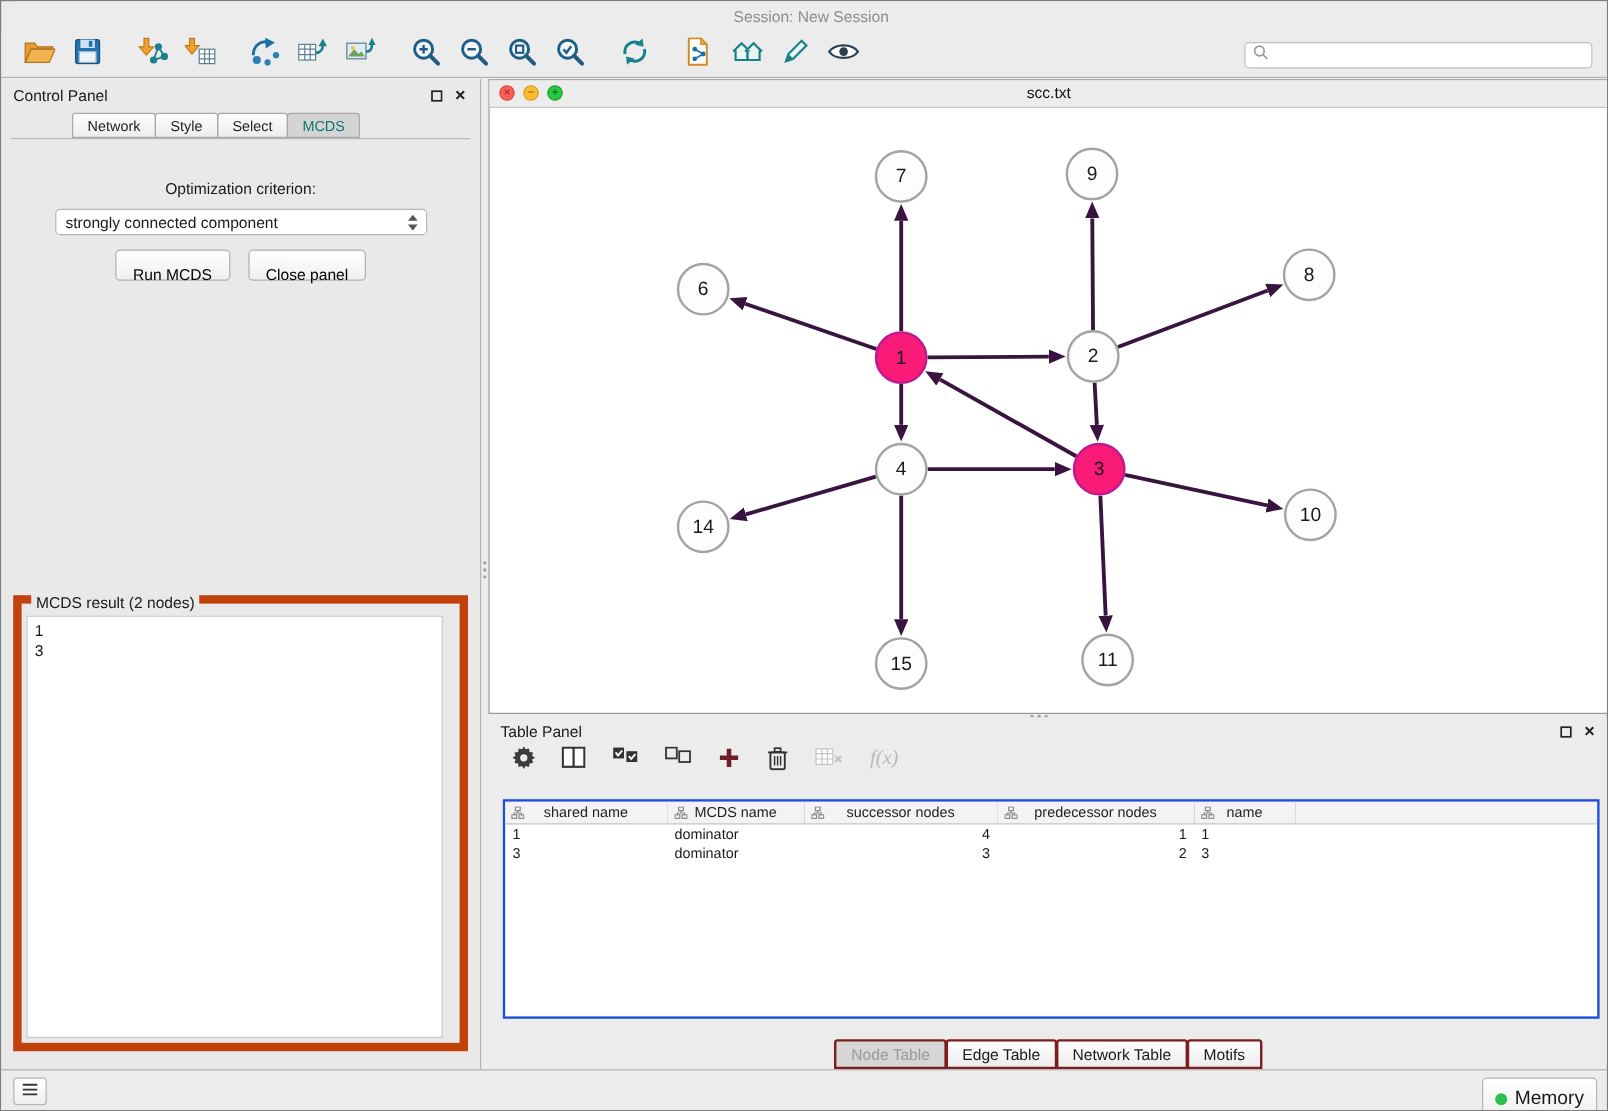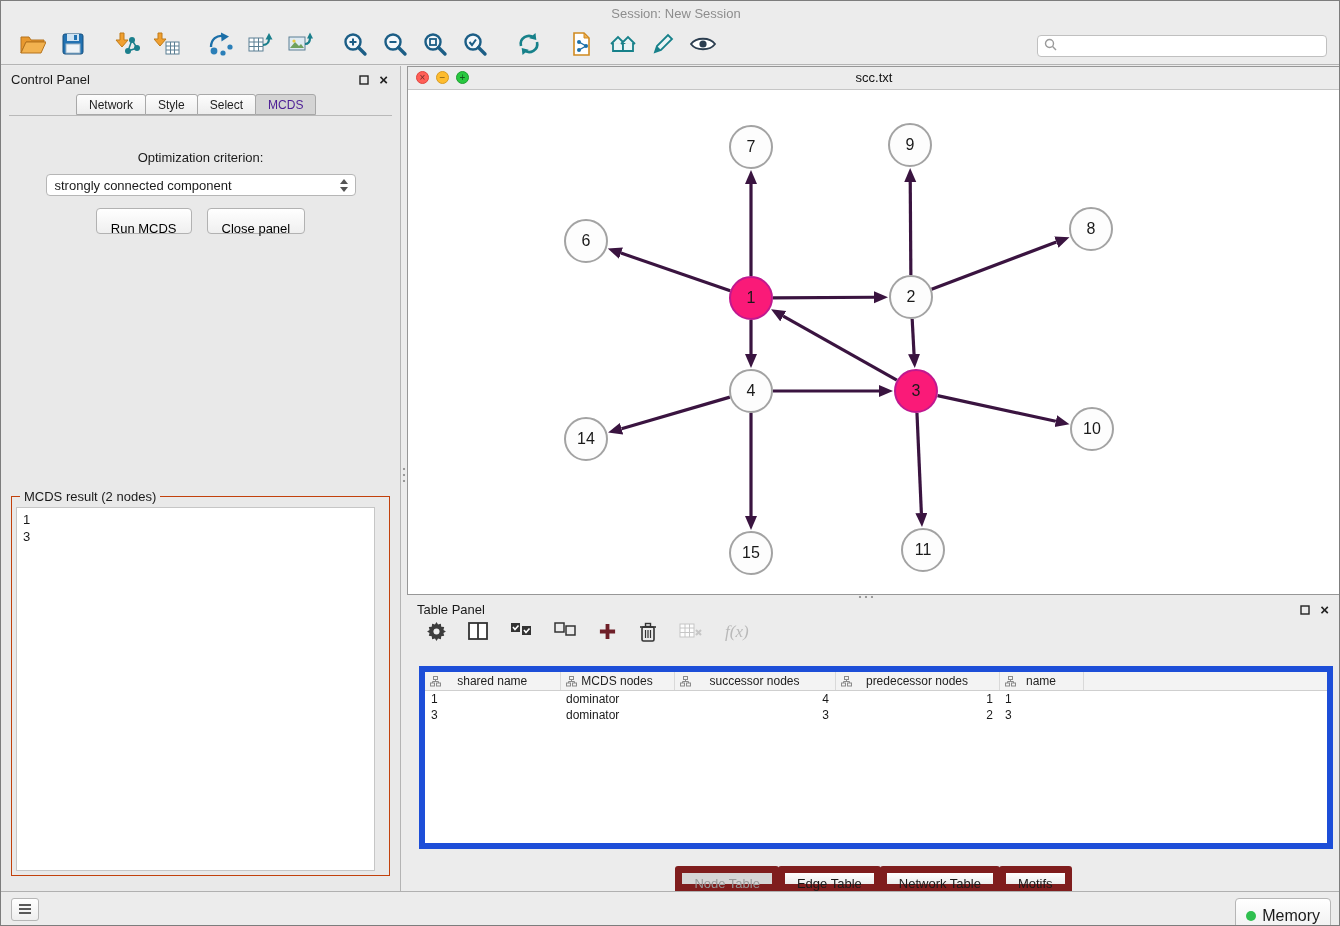--- a/index.html
+++ b/index.html
@@ -19,35 +19,35 @@
     border-radius:4px;display:flex;align-items:center;padding-left:6px;box-sizing:border-box;}
   .search-box input{border:none;outline:none;flex:1;font-size:12px;background:transparent;margin-left:4px;
     font-family:"Liberation Sans",sans-serif;}
   
   .control-panel{position:absolute;left:0;top:65px;width:400px;height:828px;background:#e9e9e9;
     border-right:1px solid #b4b4b4;box-sizing:border-box;}
   .cp-header{height:28px;line-height:28px;padding-left:10px;font-size:13px;position:relative;}
   .win-icons{position:absolute;right:12px;top:0;height:100%;display:flex;align-items:center;gap:10px;}
   .float-icon svg{display:block;}
   .close-x{font-size:15px;font-weight:bold;color:#222;line-height:14px;}
-  .cp-tabs{display:flex;padding-left:76px;height:21px;}
+  .cp-tabs{display:flex;padding-left:60px;height:21px;}
   .cp-tab{border:1px solid #a8a8a8;background:linear-gradient(#fdfdfd,#ededed);font-size:12px;
     padding:3px 12px 0;margin-left:-1px;border-radius:3px 3px 0 0;color:#222;box-sizing:border-box;height:21px;}
-  .cp-tab.active{background:#d4d4d4;color:#4c1d95;}
+  .cp-tab.active{background:#d4d4d4;color:#0f766e;}
   .cp-body{position:absolute;left:8px;right:8px;top:49px;bottom:10px;border-top:1px solid #b9b9b9;}
   .opt-label{text-align:center;margin-top:34px;font-size:13px;}
   .criterion{margin:9px auto 0;width:310px;height:22px;background:#fff;border:1px solid #b6b6b6;
     border-radius:4px;display:flex;align-items:center;padding:0 4px 0 8px;font-size:13px;box-sizing:border-box;}
   .stepper{margin-left:auto;display:flex;flex-direction:column;gap:3px;padding-right:3px;}
   .stepper .up{width:0;height:0;border-left:4px solid transparent;border-right:4px solid transparent;border-bottom:5px solid #555;}
   .stepper .down{width:0;height:0;border-left:4px solid transparent;border-right:4px solid transparent;border-top:5px solid #555;}
   .btn-row{display:flex;justify-content:center;gap:15px;margin-top:12px;}
   .btn{height:22px;background:linear-gradient(#ffffff,#efefef);border:1px solid #b2b2b2;border-radius:4px;
     font-size:13px;padding:12px 14px;font-family:"Liberation Sans",sans-serif;}
-  .result-group{position:absolute;left:2px;right:2px;top:380px;bottom:8px;border:1px solid #c2410c;}
+  .result-group{position:absolute;left:2px;right:2px;top:380px;bottom:8px;border:7px solid #c2410c;}
   .result-legend{position:absolute;top:-8px;left:8px;background:#e9e9e9;padding:0 4px;font-size:13px;}
   .result-list{position:absolute;left:4px;top:10px;right:14px;bottom:4px;background:#fff;
     border:1px solid #c6c6c6;font-size:13px;padding:3px 6px;overflow:auto;}
   .result-item{line-height:17px;}
   
   .network-window{position:absolute;left:406px;top:65px;width:934px;height:529px;background:#fff;
     border:1px solid #979797;box-sizing:border-box;}
   .nw-titlebar{height:22px;background:#ececec;border-bottom:1px solid #c6c6c6;position:relative;
     text-align:center;font-size:13px;line-height:22px;color:#111;}
   .traffic{position:absolute;left:8px;top:4px;display:flex;gap:7px;}
@@ -67,30 +67,30 @@
   .h-splitter .dots{position:absolute;left:450px;top:0;width:16px;height:3px;
     background:radial-gradient(circle,#9a9a9a 1px,transparent 1.6px);background-size:6px 4px;}
   
   .table-panel{position:absolute;left:406px;top:597px;width:934px;height:289px;background:#ececec;}
   .tp-header{height:24px;line-height:24px;padding-left:10px;font-size:13px;position:relative;}
   .tp-toolbar{height:40px;display:flex;align-items:flex-start;padding-left:20px;gap:22px;}
   .tp-icon{display:flex;align-items:center;justify-content:center;}
   .tp-icon.disabled{opacity:0.9;}
   .fx{font-family:"Liberation Serif",serif;font-style:italic;font-size:17px;color:#b4b4b4;}
   .table-wrap{position:absolute;left:12px;right:8px;top:68px;bottom:38px;background:#fff;
-    border:6px solid #1d4ed8;overflow:hidden;}
+    border:2px solid #1d4ed8;overflow:hidden;}
   table.node-table{border-collapse:collapse;width:100%;font-size:12px;table-layout:fixed;}
   table.node-table th{background:#f3f3f3;border-right:1px solid #d9d9d9;border-bottom:1px solid #cfcfcf;
     font-weight:normal;height:18px;padding:0 4px;position:relative;text-align:center;color:#222;}
   table.node-table th.filler{border-right:none;}
   th .sort{position:absolute;left:5px;top:4px;}
   table.node-table td{height:16px;padding:0 6px;white-space:nowrap;overflow:hidden;}
   td.right{text-align:right;padding-right:18px;}
   .tp-tabs{position:absolute;bottom:0;left:0;right:0;display:flex;justify-content:center;height:21px;}
-  .tp-tab{border:7px solid #7f1d1d;background:linear-gradient(#ffffff,#ececec);padding:3px 12px 0;
+  .tp-tab{border:2px solid #7f1d1d;background:linear-gradient(#ffffff,#ececec);padding:3px 12px 0;
     font-size:13px;margin-left:-1px;border-radius:3px 3px 0 0;box-sizing:border-box;height:25px;}
   .tp-tab.active{background:#d6d6d6;color:#9a9a9a;}
   
   .status-bar{position:absolute;left:0;bottom:0;right:0;height:33px;border-top:1px solid #b0b0b0;background:#ececec;}
   .list-btn{position:absolute;left:10px;top:6px;width:26px;height:21px;border:1px solid #b6b6b6;border-radius:3px;
     background:linear-gradient(#fff,#eee);display:flex;align-items:center;justify-content:center;}
   .memory-btn{position:absolute;right:8px;top:6px;height:36px;border:1px solid #b6b6b6;border-radius:4px;
     background:linear-gradient(#fff,#eee);display:flex;align-items:center;gap:6px;padding:0 10px;font-size:16px;box-sizing:border-box;}
   .memory-dot{width:10px;height:10px;border-radius:50%;background:#2fbf4f;}
 </style>
@@ -468,21 +468,21 @@
                     <rect x="3.5" y="0.5" width="4" height="3" fill="none" stroke="#8a8a8a"></rect>
                     <rect x="0.5" y="7" width="4" height="3" fill="none" stroke="#8a8a8a"></rect>
                     <rect x="6.5" y="7" width="4" height="3" fill="none" stroke="#8a8a8a"></rect>
                     <path d="M5.5 3.5 v2 M2.5 7 v-1.5 h6 V7" stroke="#8a8a8a" fill="none"></path>
                   </svg></span><span>shared name</span></th>
               <th><span class="sort"><svg width="11" height="11" viewBox="0 0 11 11">
                     <rect x="3.5" y="0.5" width="4" height="3" fill="none" stroke="#8a8a8a"></rect>
                     <rect x="0.5" y="7" width="4" height="3" fill="none" stroke="#8a8a8a"></rect>
                     <rect x="6.5" y="7" width="4" height="3" fill="none" stroke="#8a8a8a"></rect>
                     <path d="M5.5 3.5 v2 M2.5 7 v-1.5 h6 V7" stroke="#8a8a8a" fill="none"></path>
-                  </svg></span><span>MCDS nodes</span></th>
+                  </svg></span><span>MCDS name</span></th>
               <th><span class="sort"><svg width="11" height="11" viewBox="0 0 11 11">
                     <rect x="3.5" y="0.5" width="4" height="3" fill="none" stroke="#8a8a8a"></rect>
                     <rect x="0.5" y="7" width="4" height="3" fill="none" stroke="#8a8a8a"></rect>
                     <rect x="6.5" y="7" width="4" height="3" fill="none" stroke="#8a8a8a"></rect>
                     <path d="M5.5 3.5 v2 M2.5 7 v-1.5 h6 V7" stroke="#8a8a8a" fill="none"></path>
                   </svg></span><span>successor nodes</span></th>
               <th><span class="sort"><svg width="11" height="11" viewBox="0 0 11 11">
                     <rect x="3.5" y="0.5" width="4" height="3" fill="none" stroke="#8a8a8a"></rect>
                     <rect x="0.5" y="7" width="4" height="3" fill="none" stroke="#8a8a8a"></rect>
                     <rect x="6.5" y="7" width="4" height="3" fill="none" stroke="#8a8a8a"></rect>

